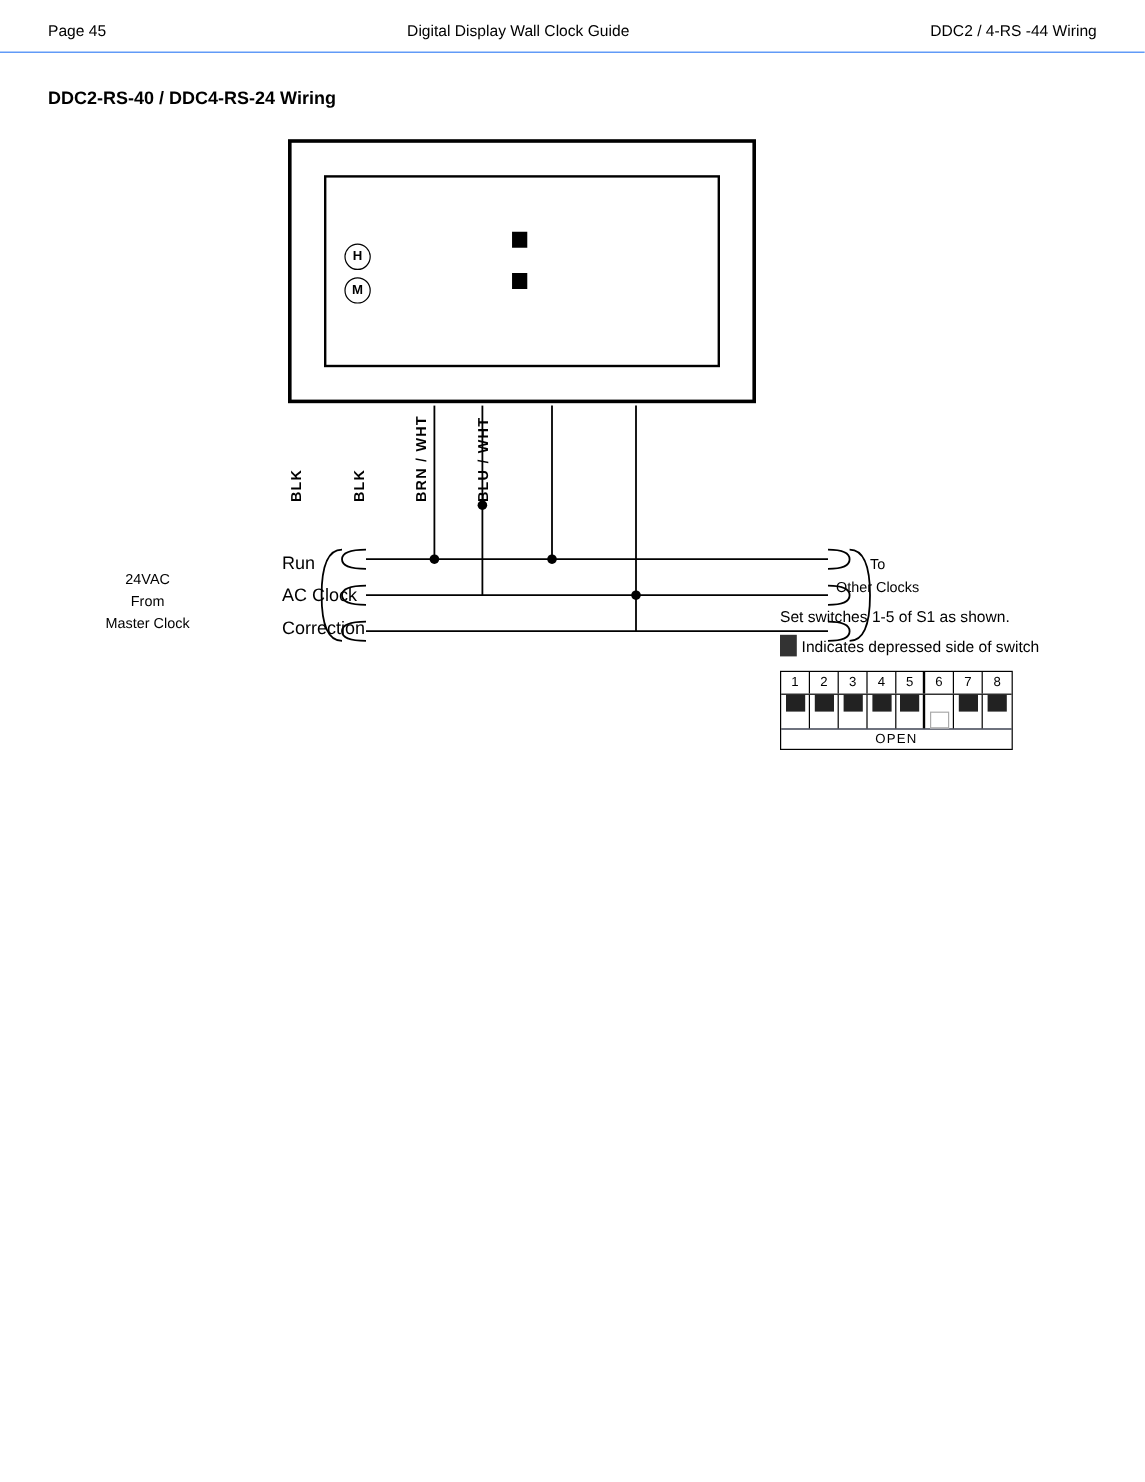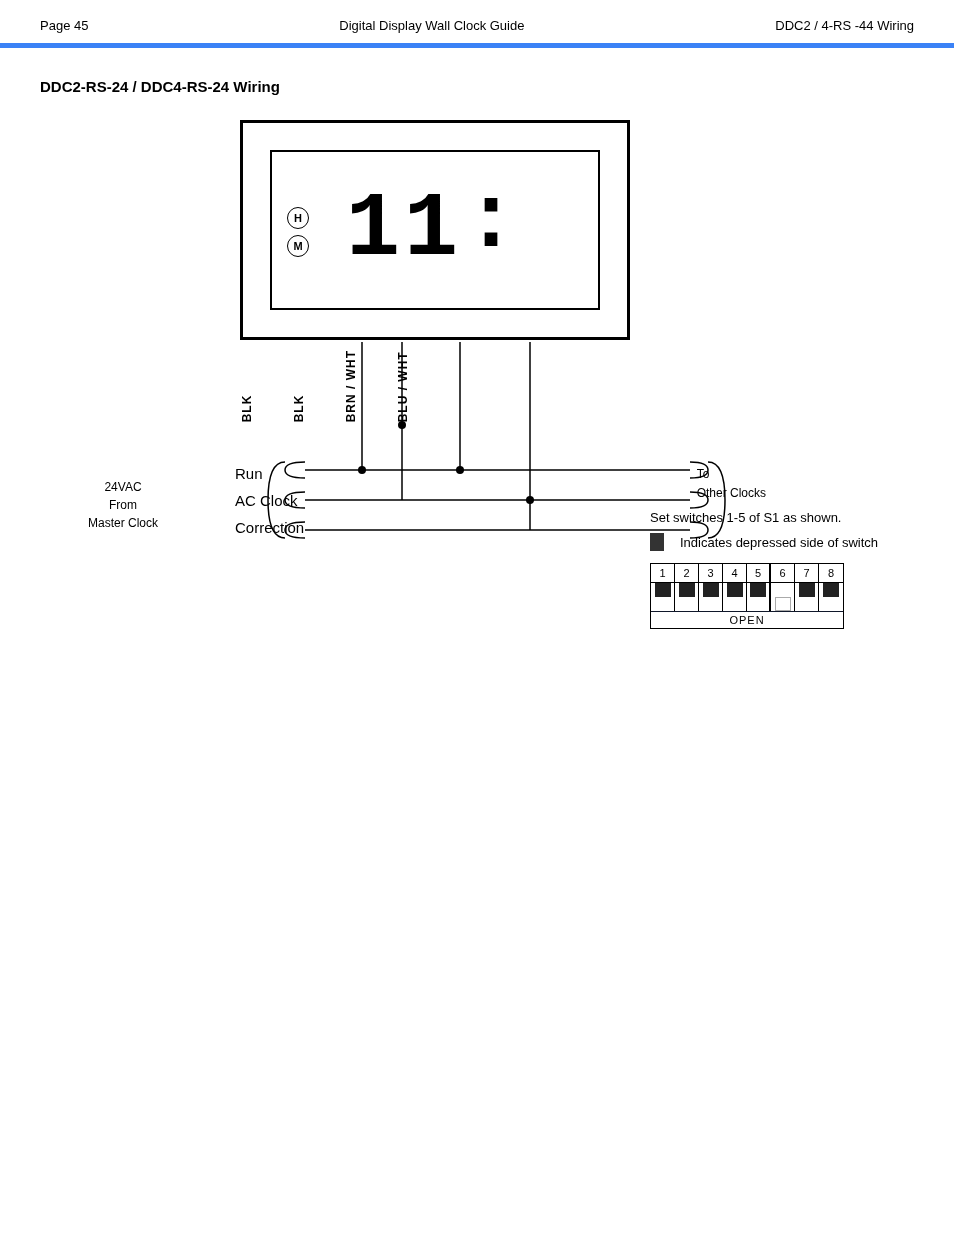--- a/index.html
+++ b/index.html
@@ -12,21 +12,21 @@
       color: #000;
       position: relative;
     }
 
     
     .page-header {
       display: flex;
       justify-content: space-between;
       align-items: center;
       padding: 18px 40px 10px 40px;
-      border-bottom: 5px solid #3b82f6;
+      border-bottom: 1px solid #3b82f6;
     }
     .header-left, .header-center, .header-right {
       font-size: 13px;
     }
 
     
     .main-content {
       padding: 30px 40px 40px 40px;
     }
 
@@ -131,21 +131,21 @@
       left: 195px;
       top: 340px;
       font-size: 15px;
       line-height: 1.8;
     }
 
     .label-to-other {
       position: absolute;
       right: 148px;
       top: 345px;
-      text-align: left;
+      text-align: center;
       font-size: 12px;
       line-height: 1.6;
     }
 
     
     .wire-labels {
       position: absolute;
       left: 200px;
       top: 230px;
       display: flex;
@@ -157,33 +157,33 @@
       text-orientation: mixed;
       transform: rotate(180deg);
       font-size: 12px;
       font-weight: bold;
       letter-spacing: 1px;
     }
 
     
     .switch-area {
       position: absolute;
-      right: 36px;
+      right: 48px;
       top: 390px;
     }
 
     .switch-text {
       font-size: 13px;
       margin-bottom: 8px;
     }
 
     .switch-indicator {
       display: flex;
       align-items: center;
-      gap: 16px;
+      gap: 4px;
       font-size: 13px;
       margin-bottom: 12px;
     }
 
     .switch-indicator-box {
       width: 14px;
       height: 18px;
       background: #333;
       display: inline-block;
     }
@@ -252,32 +252,31 @@
 <body>
 
 <div class="page-header">
   <span class="header-left">Page 45</span>
   <span class="header-center">Digital Display Wall Clock Guide</span>
   <span class="header-right">DDC2 / 4-RS -44 Wiring</span>
 </div>
 
 <div class="main-content">
 
-  <div class="section-title">DDC2-RS-24 / DDC4-RS-24 Wiring</div>
+  <div class="section-title">DDC2-RS-40 / DDC4-RS-24 Wiring</div>
 
   <div class="diagram-area">
 
     <div class="clock-outer-box">
       <div class="clock-inner-box">
         <div class="hm-buttons">
           <div class="hm-btn">H</div>
           <div class="hm-btn">M</div>
         </div>
         <div class="clock-time">
-          <span>11</span>
           <span class="clock-colon">:</span>
         </div>
       </div>
     </div>
 
     <svg class="wiring-svg" xmlns="http://www.w3.org/2000/svg">
 
       <line x1="322" y1="222" x2="322" y2="350" stroke="#000" stroke-width="1.5"></line>
 
       <line x1="362" y1="222" x2="362" y2="380" stroke="#000" stroke-width="1.5"></line>

